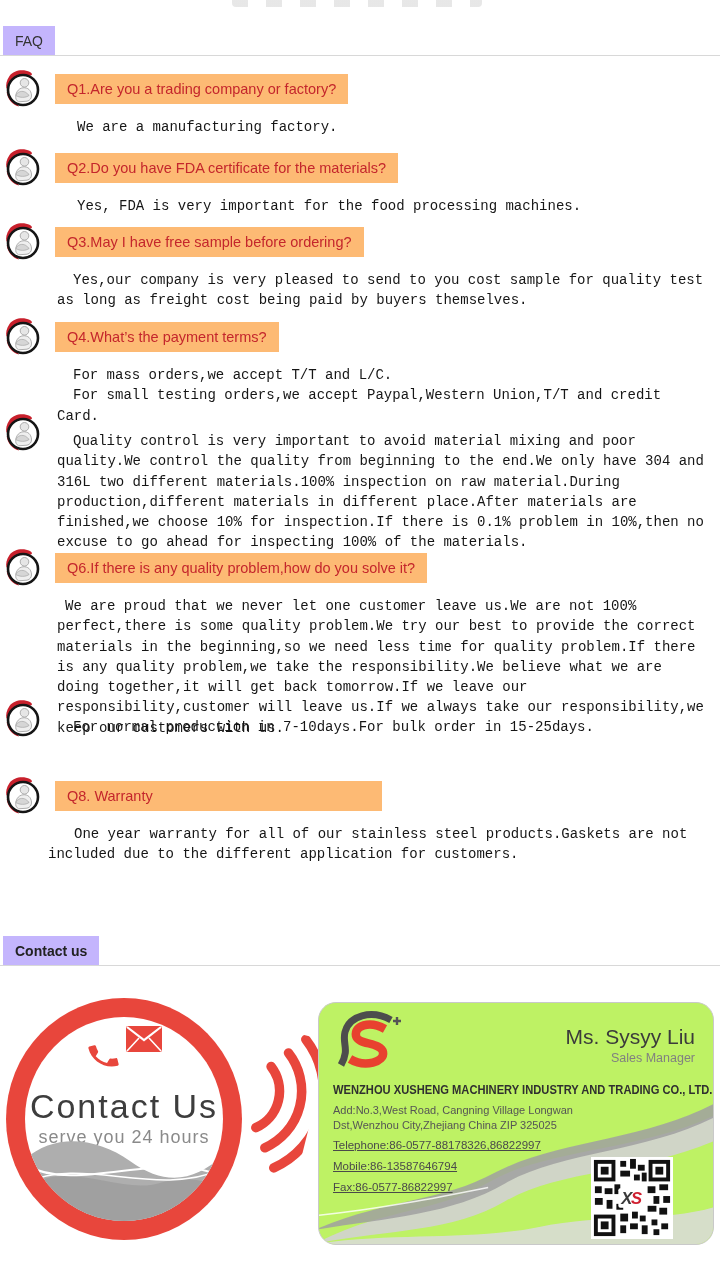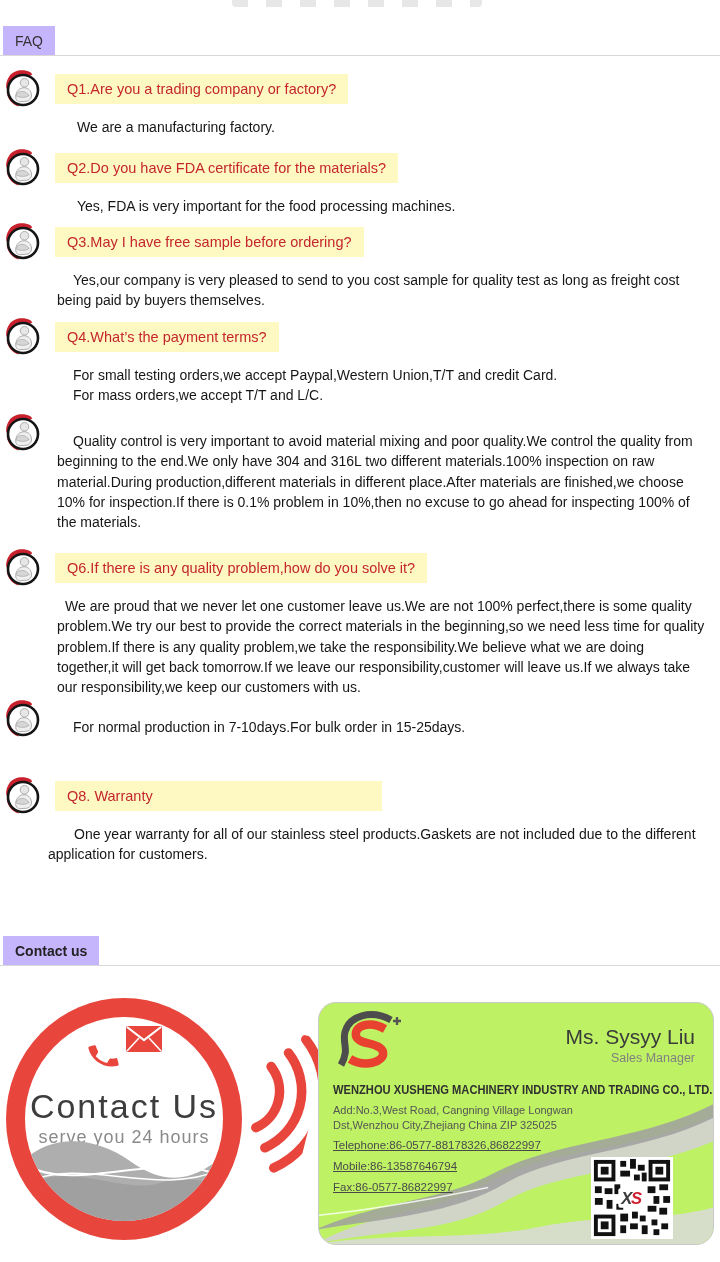--- a/index.html
+++ b/index.html
@@ -21,24 +21,24 @@
     position:absolute; left:3px; height:30px; line-height:30px;
     background:#c4b5fd; color:#333; font-size:14px; padding:0 12px;
   }
   .tab.bold{ font-weight:bold; color:#222; }
 
   
   .faq-item{ position:absolute; left:0; right:0; }
   .mascot{ position:absolute; left:3px; top:-5px; width:40px; height:40px; }
   .qbar{
     margin-left:55px; display:inline-block; min-height:30px; line-height:30px;
-    background:#fef9c3; color:#c4262c; font-size:14.5px; padding:0 12px;
+    background:#fdba74; color:#c4262c; font-size:14.5px; padding:0 12px;
     white-space:nowrap;
   }
-  .answers{ margin:13px 12px 0 57px; width:650px; font-size:14px; line-height:1.45; color:#161616; }
+  .answers{ margin:13px 12px 0 57px; width:650px; font-size:14px; line-height:1.45; color:#161616;font-family:Liberation Mono, monospace; }
   .ans{ text-indent:16px; }
 
   
   .big-circle{
     position:absolute; left:6px; top:998px; width:236px; height:242px;
     border-radius:50%; background:#e8463c;
   }
   .big-circle-inner{
     position:absolute; left:19px; top:19px; right:19px; bottom:19px;
     background:#fff; border-radius:50%; overflow:hidden;
@@ -128,22 +128,22 @@
         <p class="ans">Yes,our company is very pleased to send to you cost sample for quality test as long as freight cost being paid by buyers themselves.</p>
       </div>
   </div>
 
   <div class="faq-item" style="top:322px">
     <span class="mascot"><svg viewBox="0 0 40 40" width="40" height="40">
           <use href="#mascot-sym"></use>
         </svg></span>
     <div class="qbar"><span>Q4.What’s the payment terms?</span></div>
     <div class="answers">
+      <p class="ans">For mass orders,we accept T/T and L/C.</p>
       <p class="ans">For small testing orders,we accept Paypal,Western Union,T/T and credit Card.</p>
-      <p class="ans">For mass orders,we accept T/T and L/C.</p>
     </div>
   </div>
 
   <div class="faq-item" style="top:418px">
     <span class="mascot"><svg viewBox="0 0 40 40" width="40" height="40">
           <use href="#mascot-sym"></use>
         </svg></span>
     <div class="answers">
         <p class="ans">Quality control is very important to avoid material mixing and poor quality.We control the quality from beginning to the end.We only have 304 and 316L two different materials.100% inspection on raw material.During production,different materials in different place.After materials are finished,we choose 10% for inspection.If there is 0.1% problem in 10%,then no excuse to go ahead for inspecting 100% of the materials.</p>
       </div>

